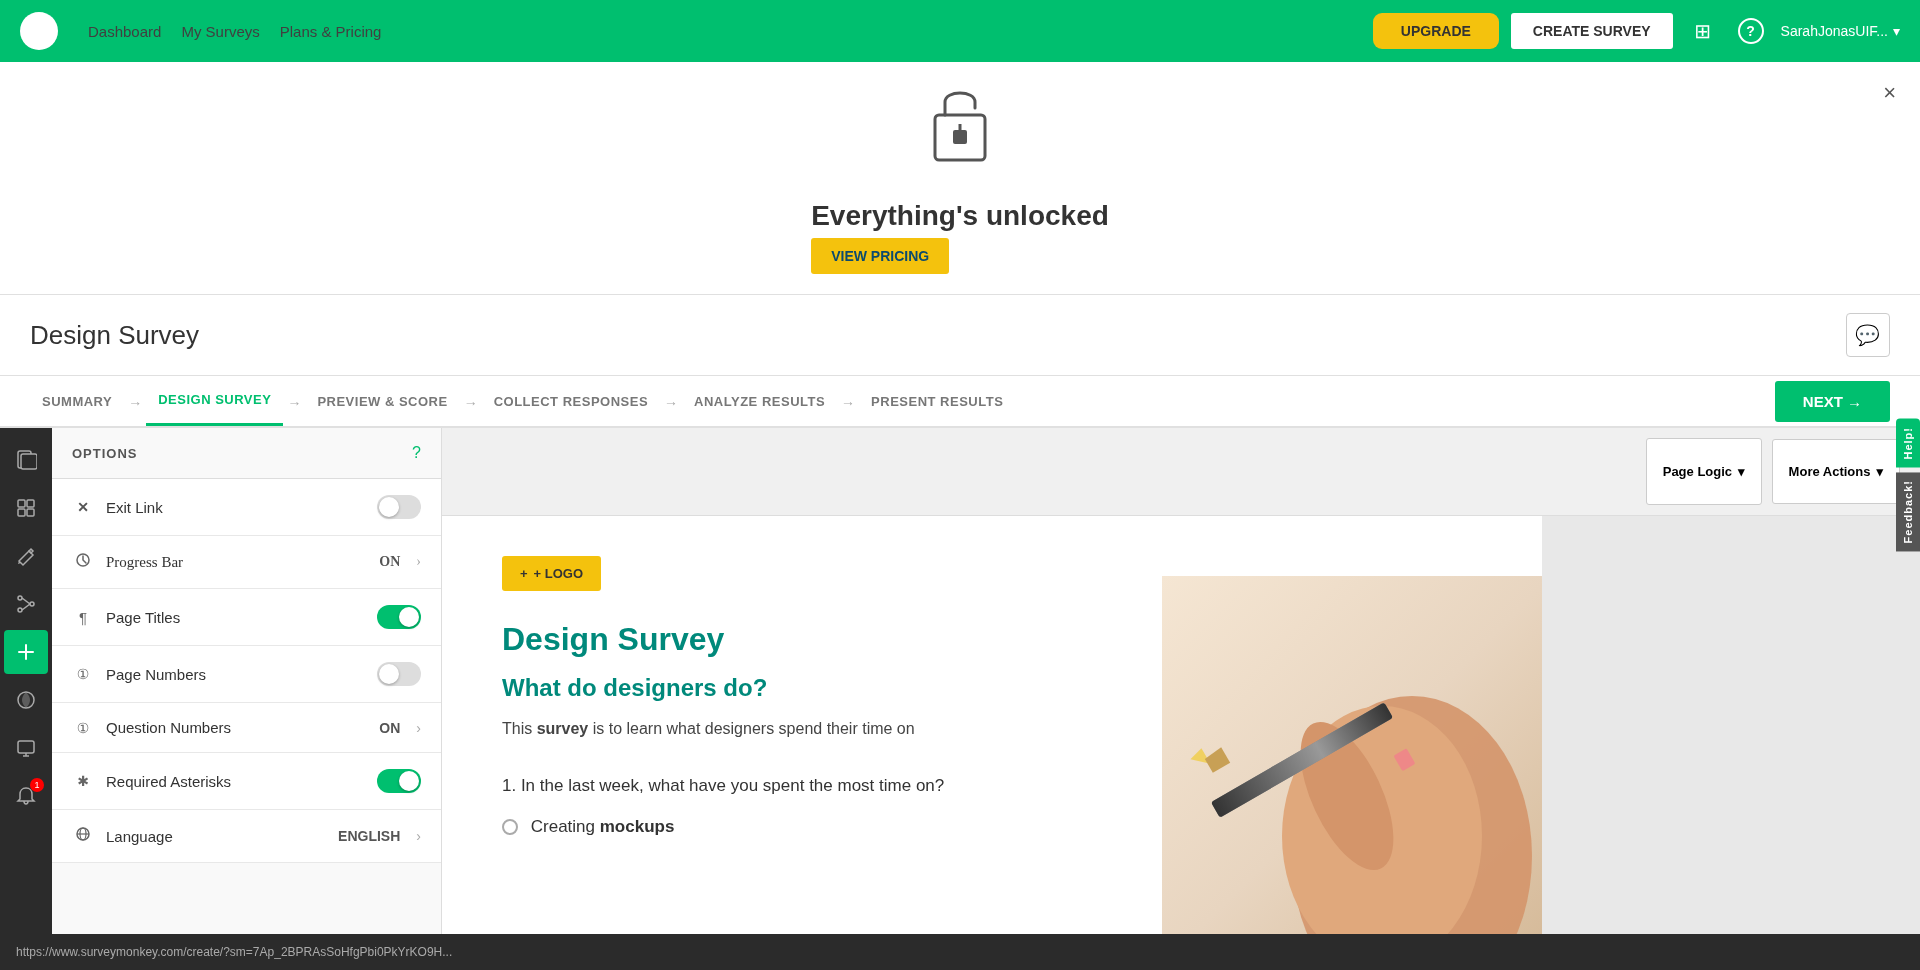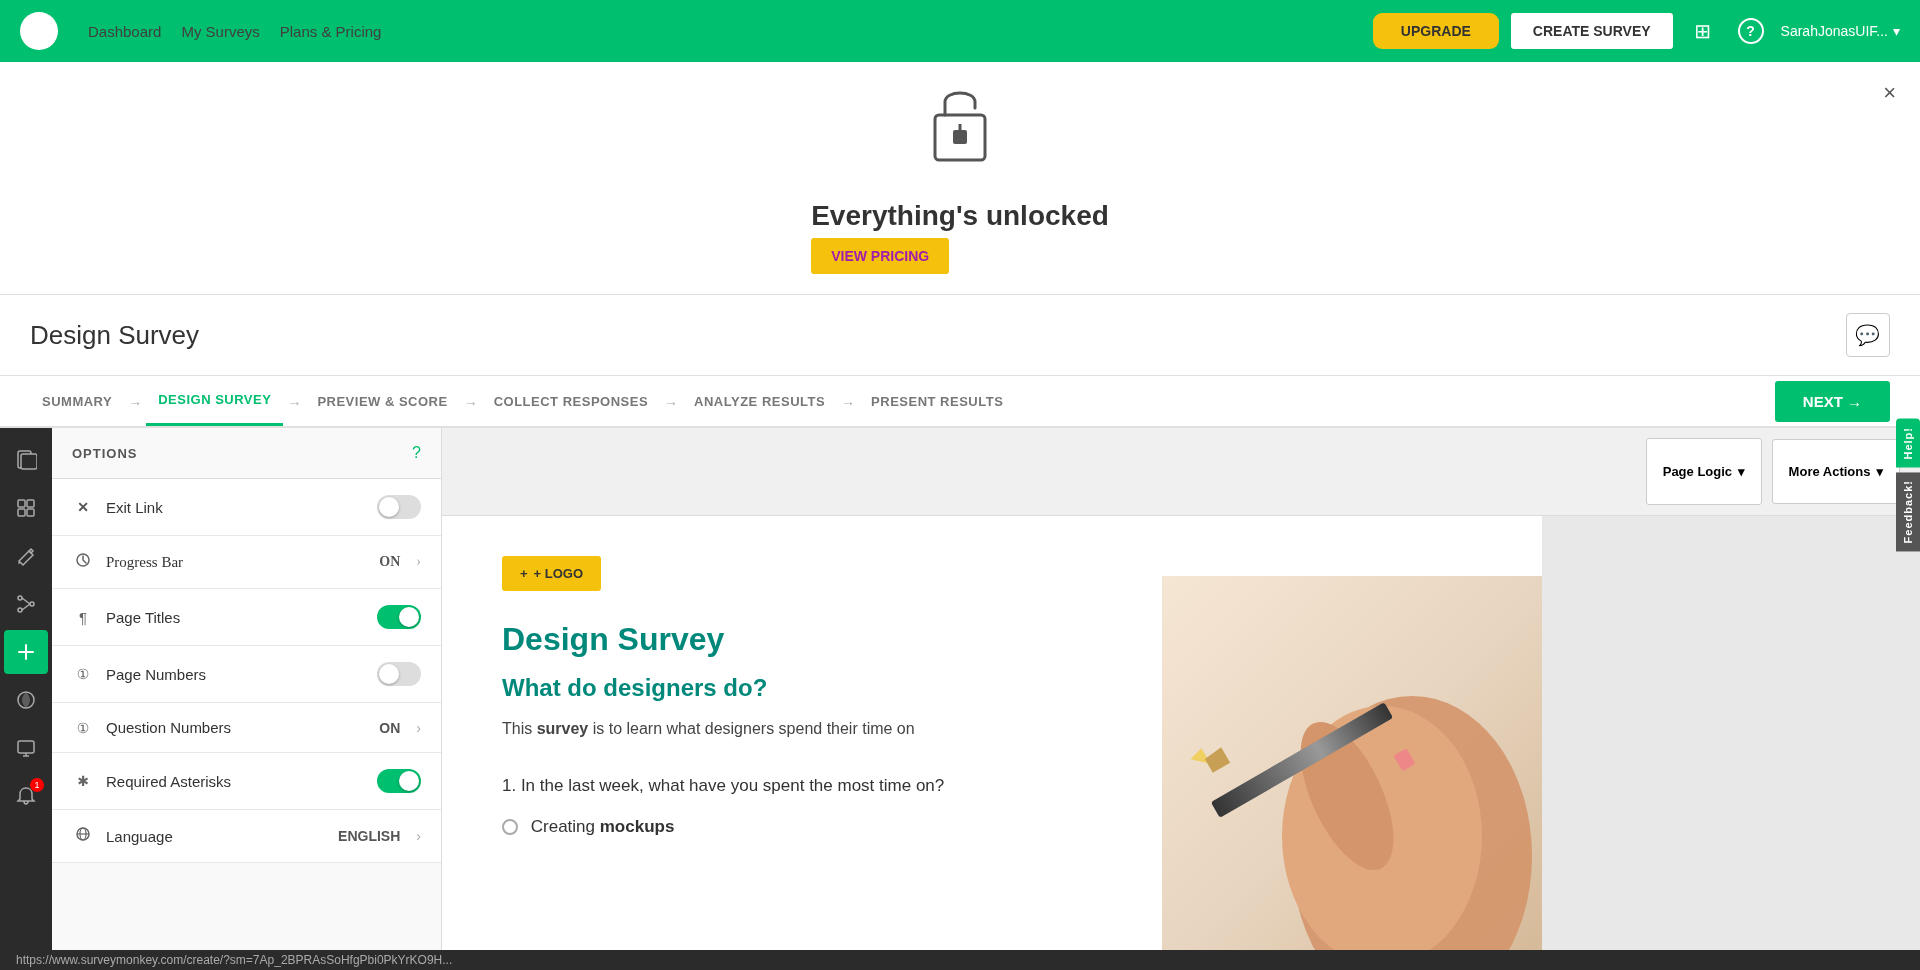--- a/index.html
+++ b/index.html
@@ -114,21 +114,21 @@
       color: #333;
       margin-bottom: 6px;
     }
     .banner-text p {
       font-size: 15px;
       color: #555;
       margin-bottom: 14px;
     }
     .btn-view-pricing {
       background: #f4c20d;
-      color: #a21caf;
+      color: #0c4a6e;
       border: none;
       padding: 10px 20px;
       font-size: 14px;
       font-weight: 700;
       cursor: pointer;
       border-radius: 3px;
       display: inline-block;
     }
     .banner-close {
       position: absolute;
@@ -503,21 +503,21 @@
     
     .status-bar {
       position: fixed;
       bottom: 0;
       left: 0;
       right: 0;
       background: #2b2b2b;
       color: #aaa;
       font-size: 12px;
       padding: 4px 16px;
-      height: 20px;
+      height: 36px;
       display: flex;
       align-items: center;
     }
   </style>
 </head>
 <body>
 
 <nav class="top-nav">
   <div class="nav-logo">
     <svg width="24" height="24" viewBox="0 0 24 24" fill="#00bf6f">

